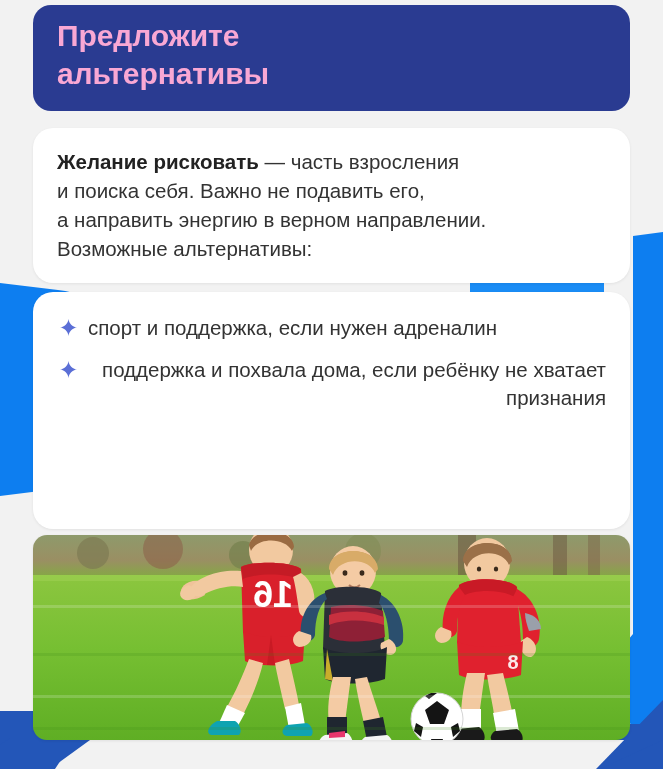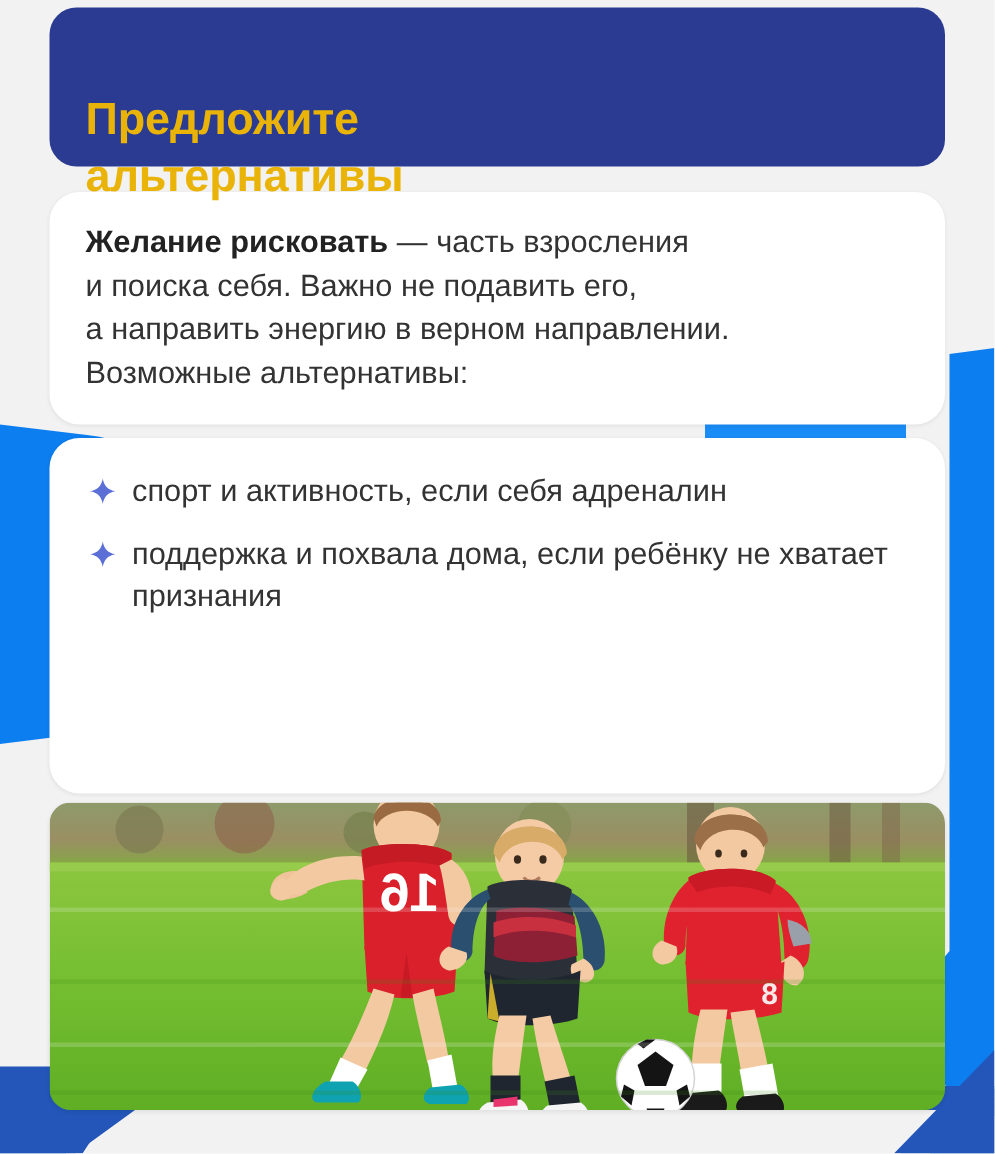--- a/index.html
+++ b/index.html
@@ -38,27 +38,26 @@
     height: 106px;
     background: #2a3b91;
     border-radius: 18px;
     z-index: 5;
   }
   .header-title {
     position: absolute;
     left: 24px;
     top: 12px;
     width: 480px;
-    color: #eab308;
+    color: #f9a8d4;
     font-size: 30px;
     font-weight: bold;
     line-height: 1.27;
     letter-spacing: -0.1px;
     white-space: pre-line;
-    margin-top: 44px;
   }
 
   
   .rf-badge {
     position: absolute;
     left: 555px;
     top: 0px;
     width: 108px;
     height: 83px;
     background: #f2f2f2;
@@ -115,21 +114,21 @@
   
   .bullet-list { list-style: none; }
   .bullet-item {
     position: relative;
     padding-left: 31px;
     margin-bottom: 15px;
     font-size: 20.5px;
     line-height: 1.33;
     color: #333333;
   }
-  .bullet-item:last-child { margin-bottom: 0; }
+  .bullet-item:last-child { margin-bottom: 0; text-align: right; }
   .bullet-icon {
     position: absolute;
     left: 3px;
     top: 5px;
     width: 17px;
     height: 17px;
   }
 
   
   .photo-card {
@@ -179,21 +178,21 @@
 а направить энергию в верном направлении.
 Возможные альтернативы:</span></div>
   </div>
 
   <div class="card card-list">
     <ul class="bullet-list">
       <li class="bullet-item">
         <svg class="bullet-icon" viewBox="0 0 20 20" xmlns="http://www.w3.org/2000/svg">
           <path d="M 10,0 C 10.8,5.6 14.4,9.2 20,10 C 14.4,10.8 10.8,14.4 10,20 C 9.2,14.4 5.6,10.8 0,10 C 5.6,9.2 9.2,5.6 10,0 Z" fill="#5b6fd6"></path>
         </svg>
-        <span>спорт и активность, если себя адреналин</span>
+        <span>спорт и поддержка, если нужен адреналин</span>
       </li>
       <li class="bullet-item">
         <svg class="bullet-icon" viewBox="0 0 20 20" xmlns="http://www.w3.org/2000/svg">
           <path d="M 10,0 C 10.8,5.6 14.4,9.2 20,10 C 14.4,10.8 10.8,14.4 10,20 C 9.2,14.4 5.6,10.8 0,10 C 5.6,9.2 9.2,5.6 10,0 Z" fill="#5b6fd6"></path>
         </svg>
         <span>поддержка и похвала дома, если ребёнку не хватает признания</span>
       </li>
     </ul>
   </div>
 

